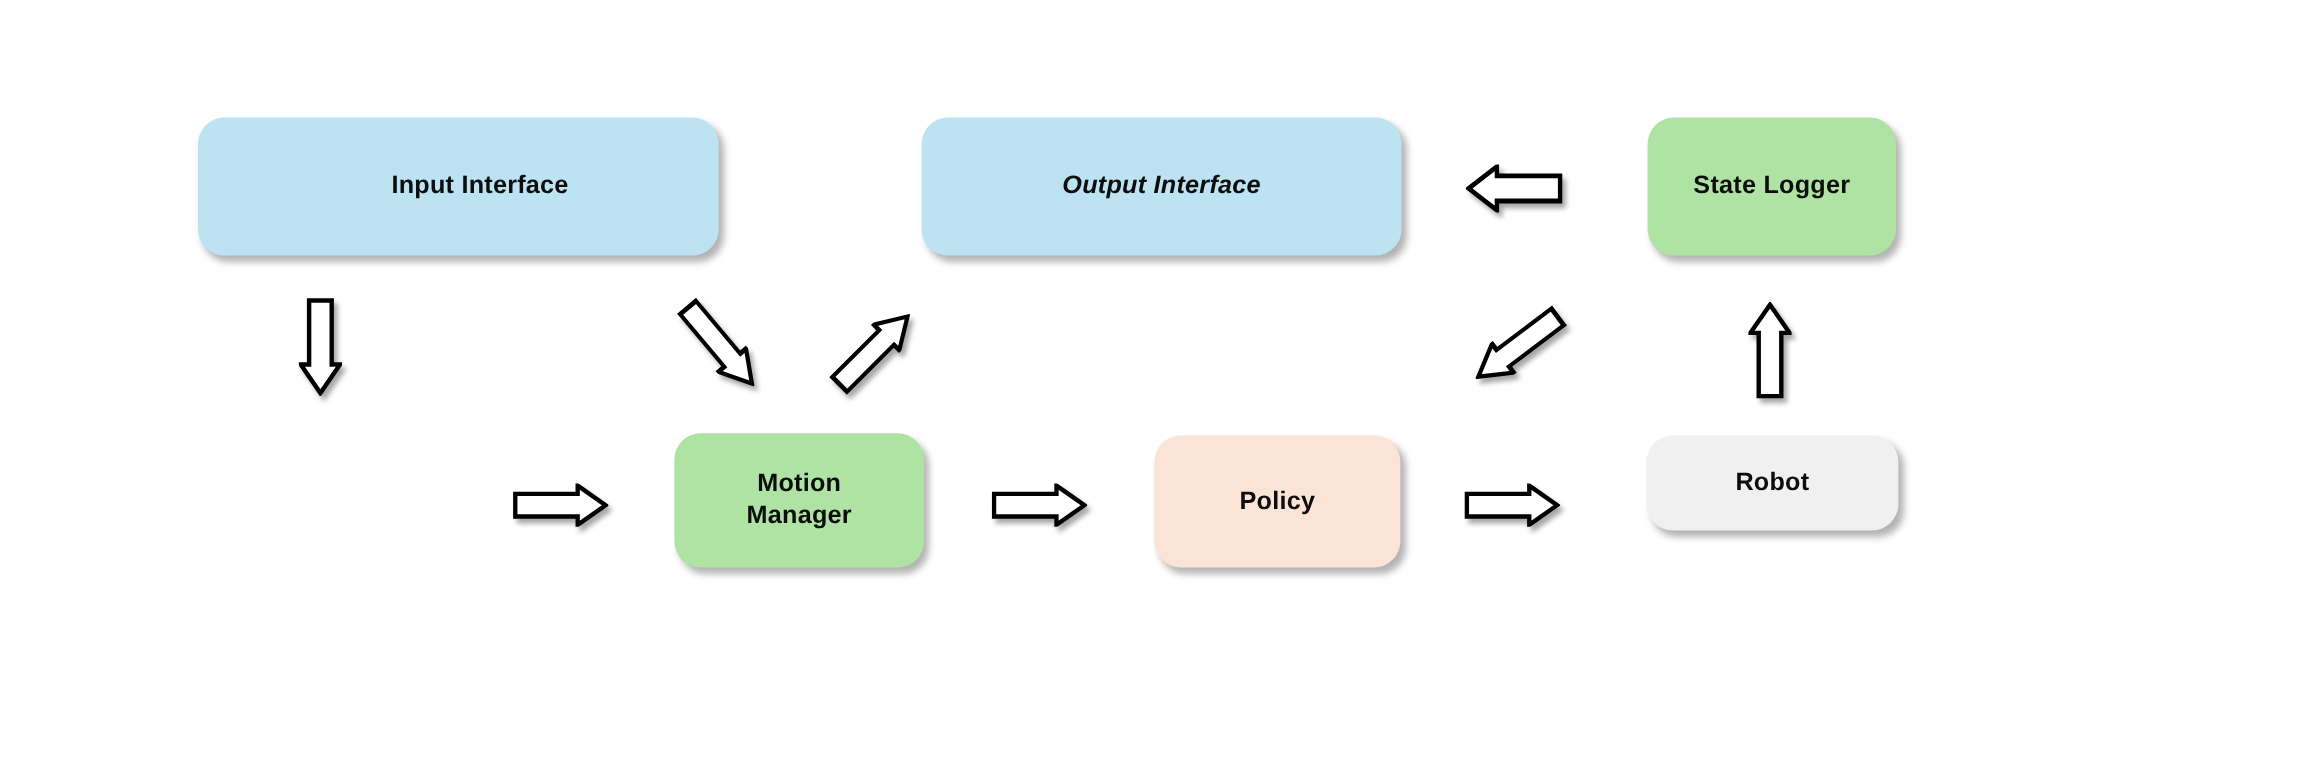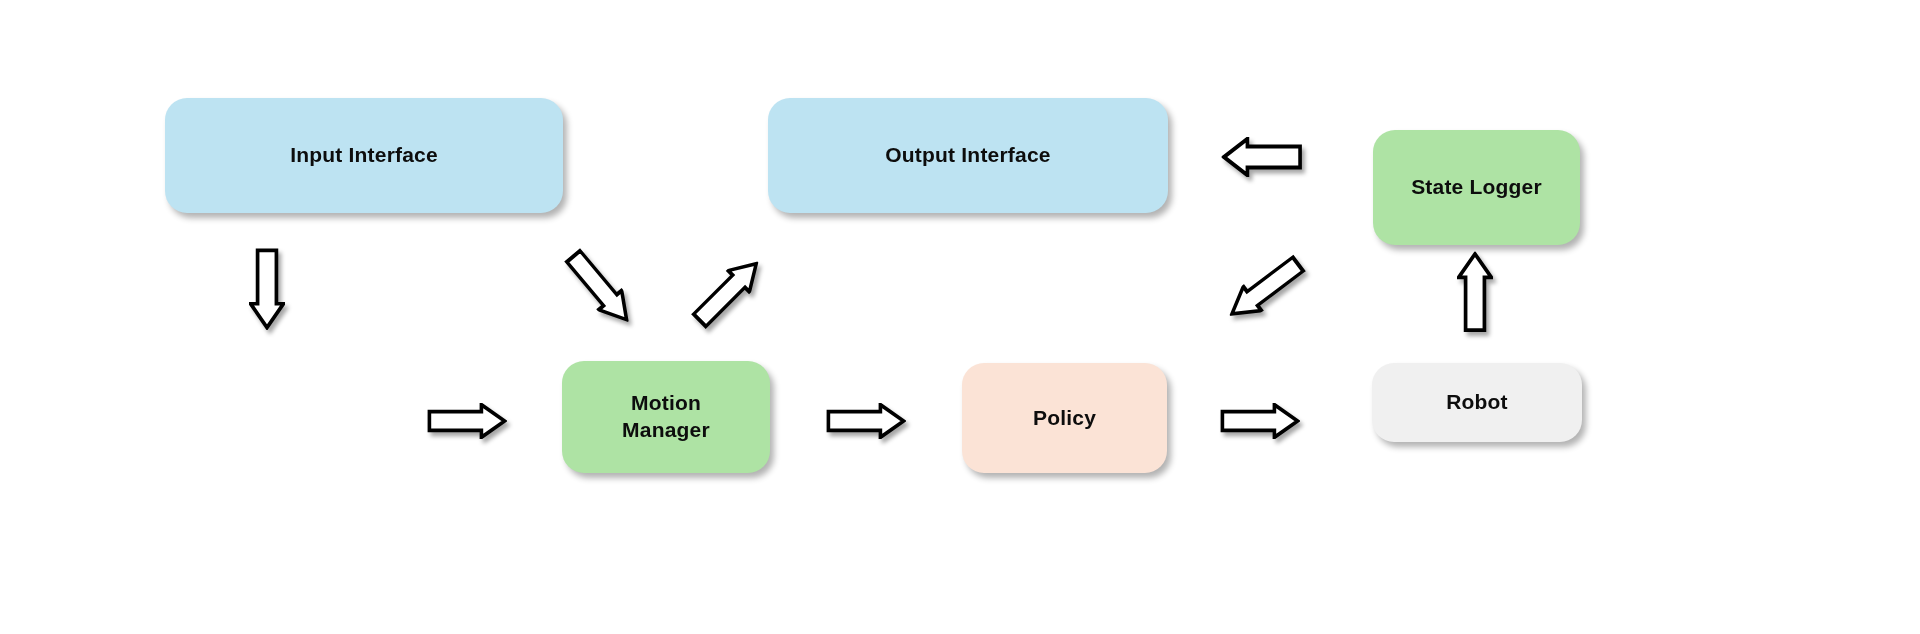--- a/index.html
+++ b/index.html
@@ -23,23 +23,23 @@
   .node .label {
     font-size: 21px;
     font-weight: bold;
     color: #0d0d0d;
     text-align: center;
     white-space: pre-line;
     line-height: 1.28;
     letter-spacing: 0.2px;
   }
   
-  #n-input    { left: 165px;  top: 98px;  width: 398px; height: 115px; }
+  #n-input    { left: 165px;  top: 98px;  width: 398px; height: 115px; padding-left: 36px; }
   #n-output   { left: 768px;  top: 98px;  width: 400px; height: 115px; }
-  #n-logger   { left: 1373px; top: 98px;  width: 207px; height: 115px; margin-top: 32px; }
+  #n-logger   { left: 1373px; top: 98px;  width: 207px; height: 115px; }
   #n-kinematic{ left: 165px;  top: 360px; width: 207px; height: 112px; }
   #n-motion   { left: 562px;  top: 361px; width: 208px; height: 112px; }
   #n-policy   { left: 962px;  top: 363px; width: 205px; height: 110px; }
   #n-robot    { left: 1372px; top: 363px; width: 210px; height: 79px; }
 
   .arrow {
     position: absolute;
     transform: translate(-50%, -50%);
     filter: drop-shadow(3px 4px 2px rgba(0,0,0,0.35));
     pointer-events: none;
@@ -63,21 +63,21 @@
 </style>
 </head>
 <body>
 
 <div class="canvas">
 
   <div class="node" id="n-input" style="background-color: rgb(189, 227, 242);">
     <span class="label">Input Interface</span>
   </div>
 
-  <div class="node" id="n-output" style="background-color: rgb(189, 227, 242);">
+  <div class="node" id="n-output" style="background-color: rgb(189, 227, 242); font-style: italic;">
     <span class="label">Output Interface</span>
   </div>
 
   <div class="node" id="n-logger" style="background-color: rgb(174, 227, 164);">
     <span class="label">State Logger</span>
   </div>
 
 
   <div class="node" id="n-policy" style="background-color: rgb(251, 227, 214);">
     <span class="label">Policy</span>

